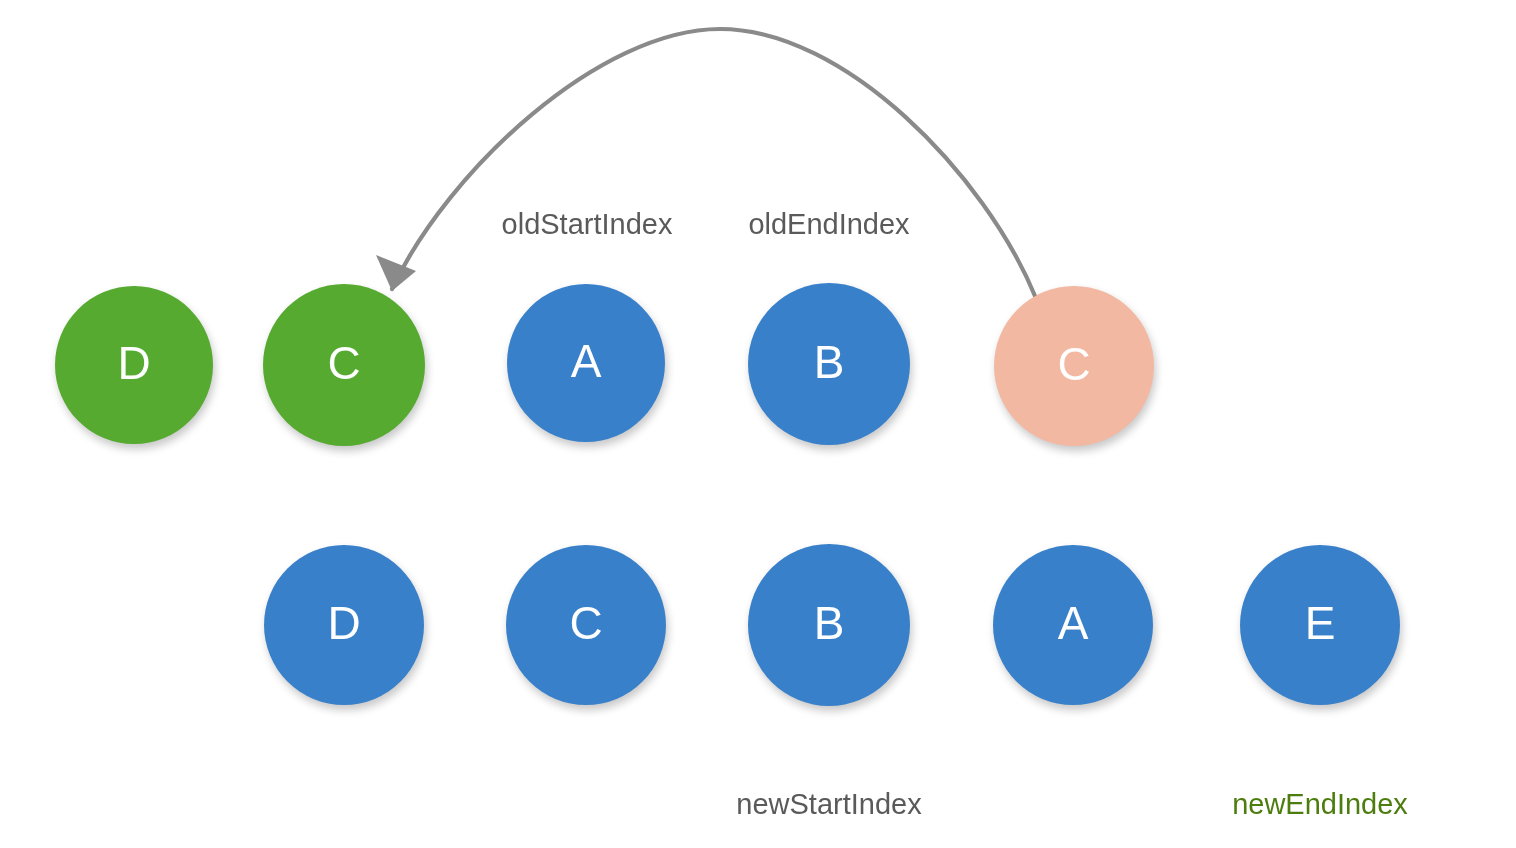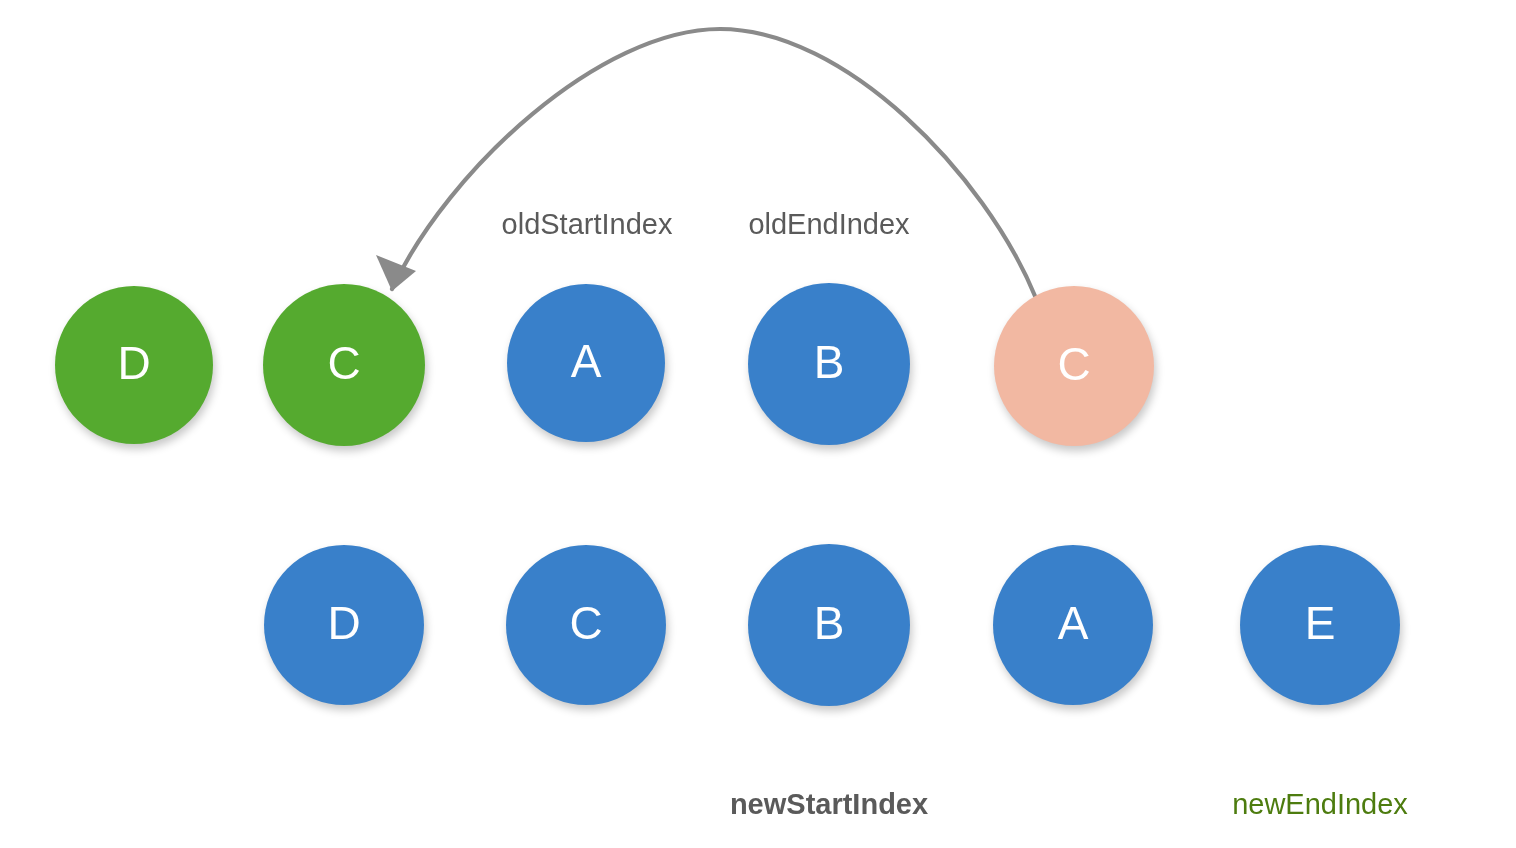--- a/index.html
+++ b/index.html
@@ -95,17 +95,17 @@
     <div class="node" style="width: 162px; height: 162px; left: 748px; top: 544px; background: rgb(57, 128, 202);">
       <span class="node-label">B</span>
     </div>
     <div class="node" style="width: 160px; height: 160px; left: 993px; top: 545px; background: rgb(57, 128, 202);">
       <span class="node-label">A</span>
     </div>
     <div class="node" style="width: 160px; height: 160px; left: 1240px; top: 545px; background: rgb(57, 128, 202);">
       <span class="node-label">E</span>
     </div>
 
-    <div class="idx-label" style="left: 829px; top: 790px; color: rgb(90, 90, 90); font-weight: bold;">newStartIndex</div>
+    <div class="idx-label" style="left: 829px; top: 790px; color: rgb(90, 90, 90);">newStartIndex</div>
     <div class="idx-label" style="left: 1320px; top: 790px; color: #4d7c0f;">newEndIndex</div>
   </div>
 
 </div>
 
 </body></html>

